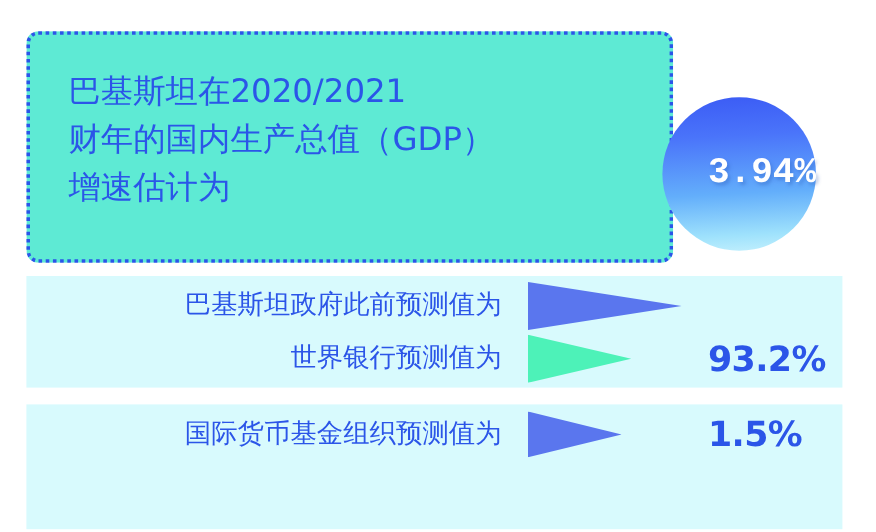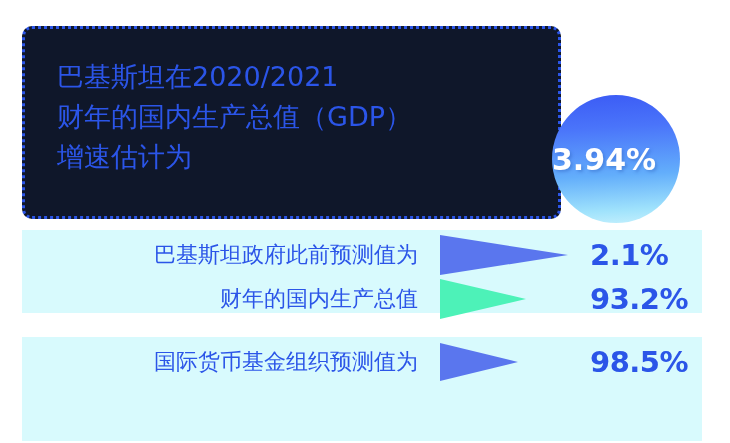--- a/index.html
+++ b/index.html
@@ -16,66 +16,67 @@
   }
 
   
   #hero-panel {
     position: absolute;
     left: 22px;
     top: 26px;
     width: 539px;
     height: 193px;
     box-sizing: border-box;
-    background: #0f172a;
+    background: #5eead4;
     border: 3px dotted #2B55E8;
     border-radius: 10px;
   }
   #hero-title {
     position: absolute;
     left: 32px;
     top: 28px;
     width: 430px;
     color: #2B55E8;
     font-size: 27px;
     line-height: 40px;
     font-weight: 500;
     letter-spacing: 0px;
     white-space: pre-line;
   }
 
   
   #hero-circle {
     position: absolute;
     left: 527px;
-    top: 66px;
+    top: 52px;
     width: 128px;
     height: 128px;
     border-radius: 50%;
     background: linear-gradient(177deg, #3B5BF5 0%, #4A74FA 26%, #63AEFB 62%, #9FE2FC 88%, #C3F0FD 100%);
     display: flex;
     align-items: center;
-    justify-content: flex-start;
+    justify-content: flex-end;
+    font-family: Liberation Mono, monospace;
   }
   #hero-circle-value {
     color: #ffffff;
     font-size: 30px;
     font-weight: bold;
     letter-spacing: 0px;
     text-shadow: 2px 2px 3px rgba(40,90,180,0.35);
   }
 
   
   .stat-panel {
     position: absolute;
     left: 22px;
     width: 680px;
     background: #D8FAFD;
   }
-  #stat-panel-1 { top: 230px; height: 83px; }
+  #stat-panel-1 { top: 230px; height: 93px; }
   #stat-panel-2 { top: 337px; height: 104px; }
 
   .stat-row {
     position: absolute;
     left: 0;
     width: 100%;
     height: 46px;
     display: flex;
     align-items: center;
   }
@@ -131,41 +132,40 @@
 
 <div class="stat-panel" id="stat-panel-1">
 
   <div class="stat-row row-top">
     <span class="stat-label">巴基斯坦政府此前预测值为</span>
     <span class="stat-arrow-wrap">
       <svg class="stat-arrow" width="128" height="40" viewBox="0 0 128 40">
         <polygon points="0,0 128,20 0,40" fill="#5A76EE"></polygon>
       </svg>
     </span>
-    <span class="stat-value">2.1%</span>
   </div>
 
   <div class="stat-row row-bottom">
-    <span class="stat-label">财年的国内生产总值</span>
+    <span class="stat-label">世界银行预测值为</span>
     <span class="stat-arrow-wrap">
       <svg class="stat-arrow" width="86" height="40" viewBox="0 0 86 40">
         <polygon points="0,0 86,20 0,40" fill="#4DF2B8"></polygon>
       </svg>
     </span>
     <span class="stat-value">93.2%</span>
   </div>
 
 </div>
 
 <div class="stat-panel" id="stat-panel-2">
 
   <div class="stat-row row-top">
     <span class="stat-label">国际货币基金组织预测值为</span>
     <span class="stat-arrow-wrap">
       <svg class="stat-arrow" width="78" height="38" viewBox="0 0 78 38">
         <polygon points="0,0 78,19 0,38" fill="#5A76EE"></polygon>
       </svg>
     </span>
-    <span class="stat-value">98.5%</span>
+    <span class="stat-value">1.5%</span>
   </div>
 
 
 </div>
 
 </body></html>

